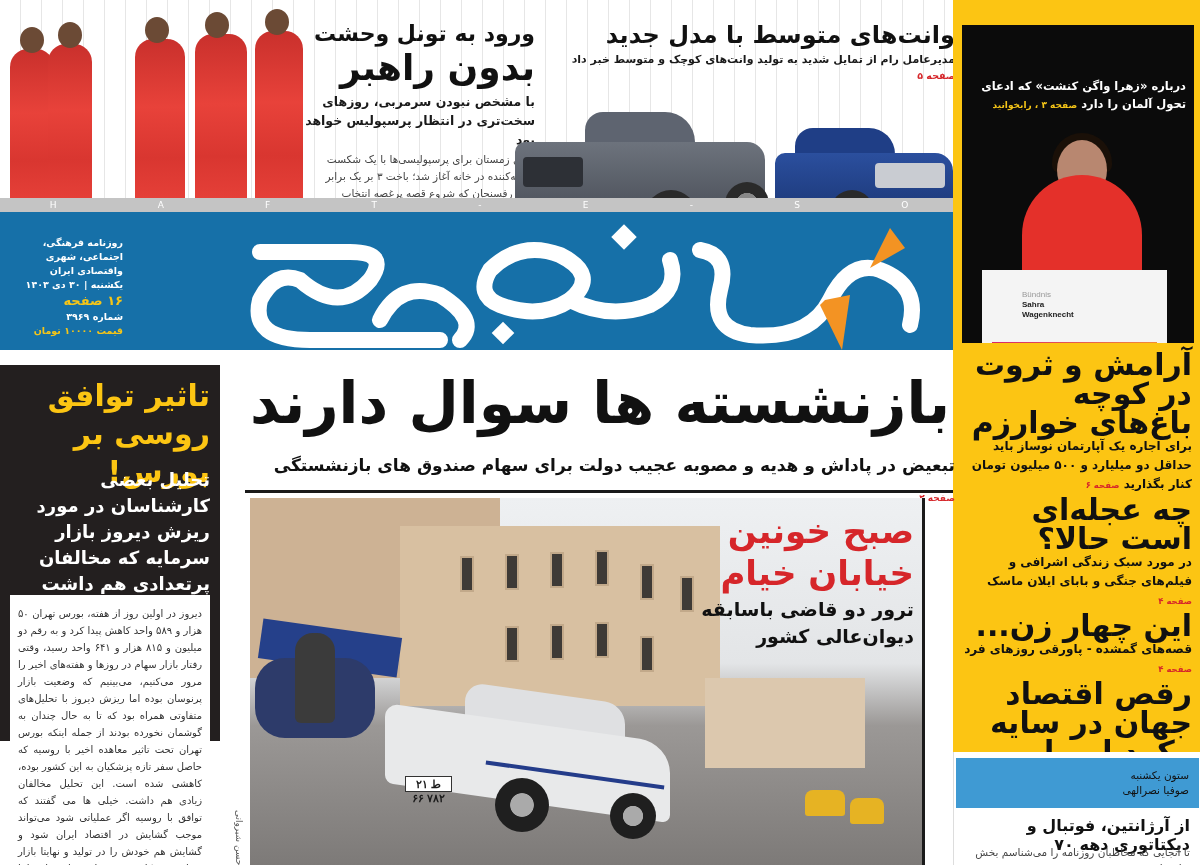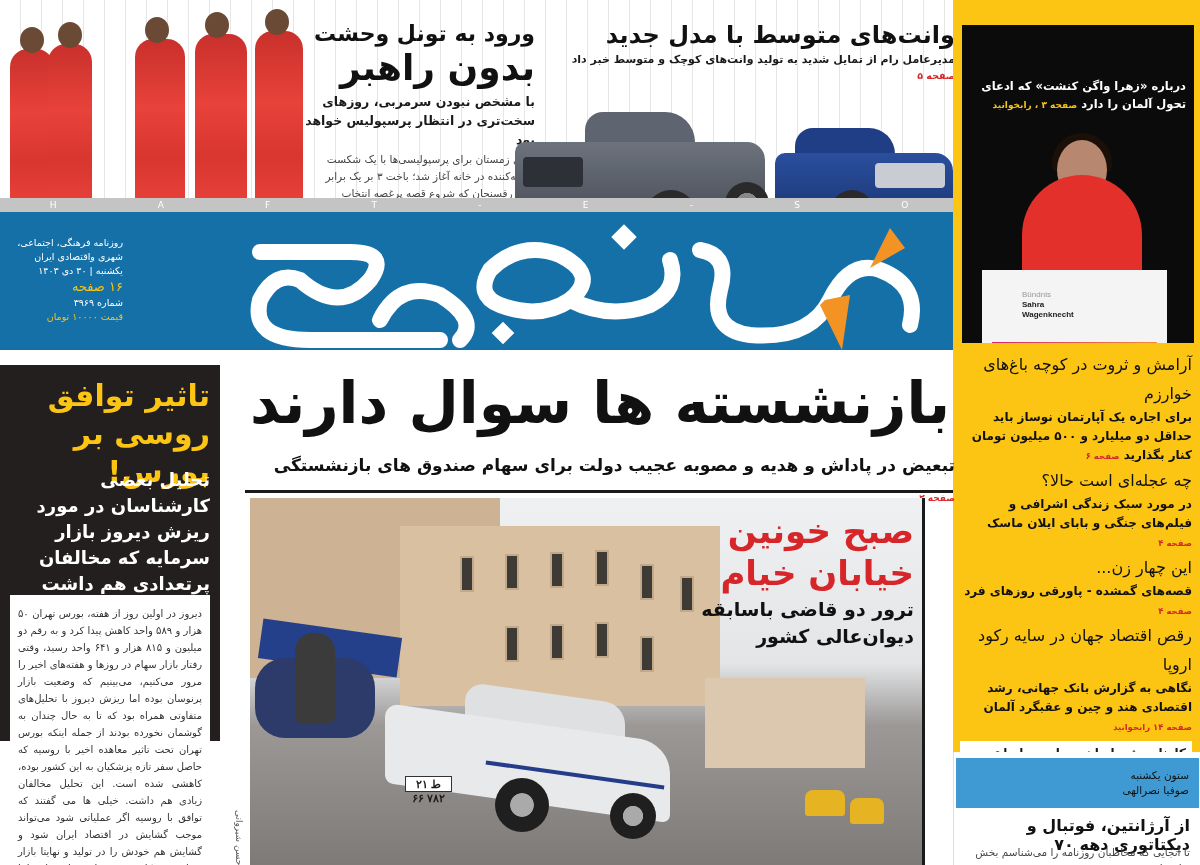--- a/index.html
+++ b/index.html
@@ -29,41 +29,41 @@
   .ram-text .h1{font-size:24px;font-weight:bold;line-height:30px;color:#111}
   .ram-text .sub{font-size:11px;font-weight:bold;line-height:16px;margin-top:2px}
 
   
   .truck{position:absolute}
   .truck .body{position:absolute;border-radius:10px 18px 6px 6px}
   .truck .wheel{position:absolute;width:44px;height:44px;border-radius:50%;background:radial-gradient(#888 0 35%,#2a2a2a 36% 100%)}
 
   
   .masthead{left:0;top:212px;width:960px;height:138px;background:#1670a8}
-  .mast-info{left:8px;top:236px;width:115px;color:#fff;text-align:right;font-size:9.5px;line-height:14px;font-weight:normal}
+  .mast-info{left:8px;top:236px;width:115px;color:#fff;text-align:right;font-size:9.5px;line-height:14px;font-weight:bold}
   .mast-info .pages{color:#f5c518;font-size:13px;line-height:18px}
   .mast-info .price{color:#f5c518}
   .logo{left:230px;top:210px;width:720px;height:145px}
 
   
   .right-col{left:953px;top:0;width:247px;height:752px;background:#fcc513}
   .portrait{left:962px;top:25px;width:232px;height:318px;background:#0b0b0b;overflow:hidden}
   .portrait .title{position:absolute;right:8px;top:16px;font-size:22px;font-weight:bold;color:#fff}
   .portrait .sub{position:absolute;right:8px;top:52px;width:220px;text-align:right;font-size:11.5px;font-weight:bold;color:#fff;line-height:18px}
   .portrait .sub .ref{color:#f5c518;font-size:9px}
   .speaker{position:absolute;left:60px;top:150px;width:120px;height:120px;border-radius:60px 60px 0 0;background:#e4302a}
   .speaker-head{position:absolute;left:95px;top:115px;width:50px;height:60px;border-radius:50%;background:#b88770}
   .speaker-hair{position:absolute;left:90px;top:108px;width:60px;height:40px;border-radius:30px 30px 8px 8px;background:#1a1008}
   .podium{position:absolute;left:20px;top:245px;width:185px;height:90px;background:#f4f4f4}
   .podium .lbl{position:absolute;left:40px;top:20px;font-size:8px;color:#222;direction:ltr;text-align:left;line-height:10px;font-weight:bold;font-family:"Liberation Sans",sans-serif}
   .podium .lbl .small{color:#999;font-weight:normal}
   .podium .grad{position:absolute;left:10px;bottom:0;width:165px;height:18px;background:linear-gradient(90deg,#d8266b,#f28b3a)}
 
   .ycol{right:8px;top:350px;width:232px;text-align:right}
-  .ycol .big{font-size:16px;font-weight:normal;line-height:29px;color:#111}
+  .ycol .big{font-size:30px;font-weight:bold;line-height:29px;color:#111}
   .ycol .med{font-size:12px;font-weight:bold;line-height:19px;color:#111}
   .ycol .ref{color:#d6262a;font-size:8.5px}
   .ycol .box{background:#fff;padding:3px 6px;margin-top:4px;font-size:12px;font-weight:bold;line-height:19px}
 
   .column-box{left:953px;top:752px;width:247px;height:113px;background:#fff;border-left:1px solid #ddd}
   .column-hdr{position:absolute;left:2px;top:6px;width:243px;height:50px;background:#3f9ad3;text-align:right;padding:10px 10px 16px 0;color:#111;font-size:10.5px;line-height:15px}
   .column-title{position:absolute;right:10px;top:64px;font-size:16px;font-weight:bold;color:#111}
   .column-body{position:absolute;right:10px;top:92px;width:230px;font-size:10.5px;color:#444;line-height:16px}
 
   

